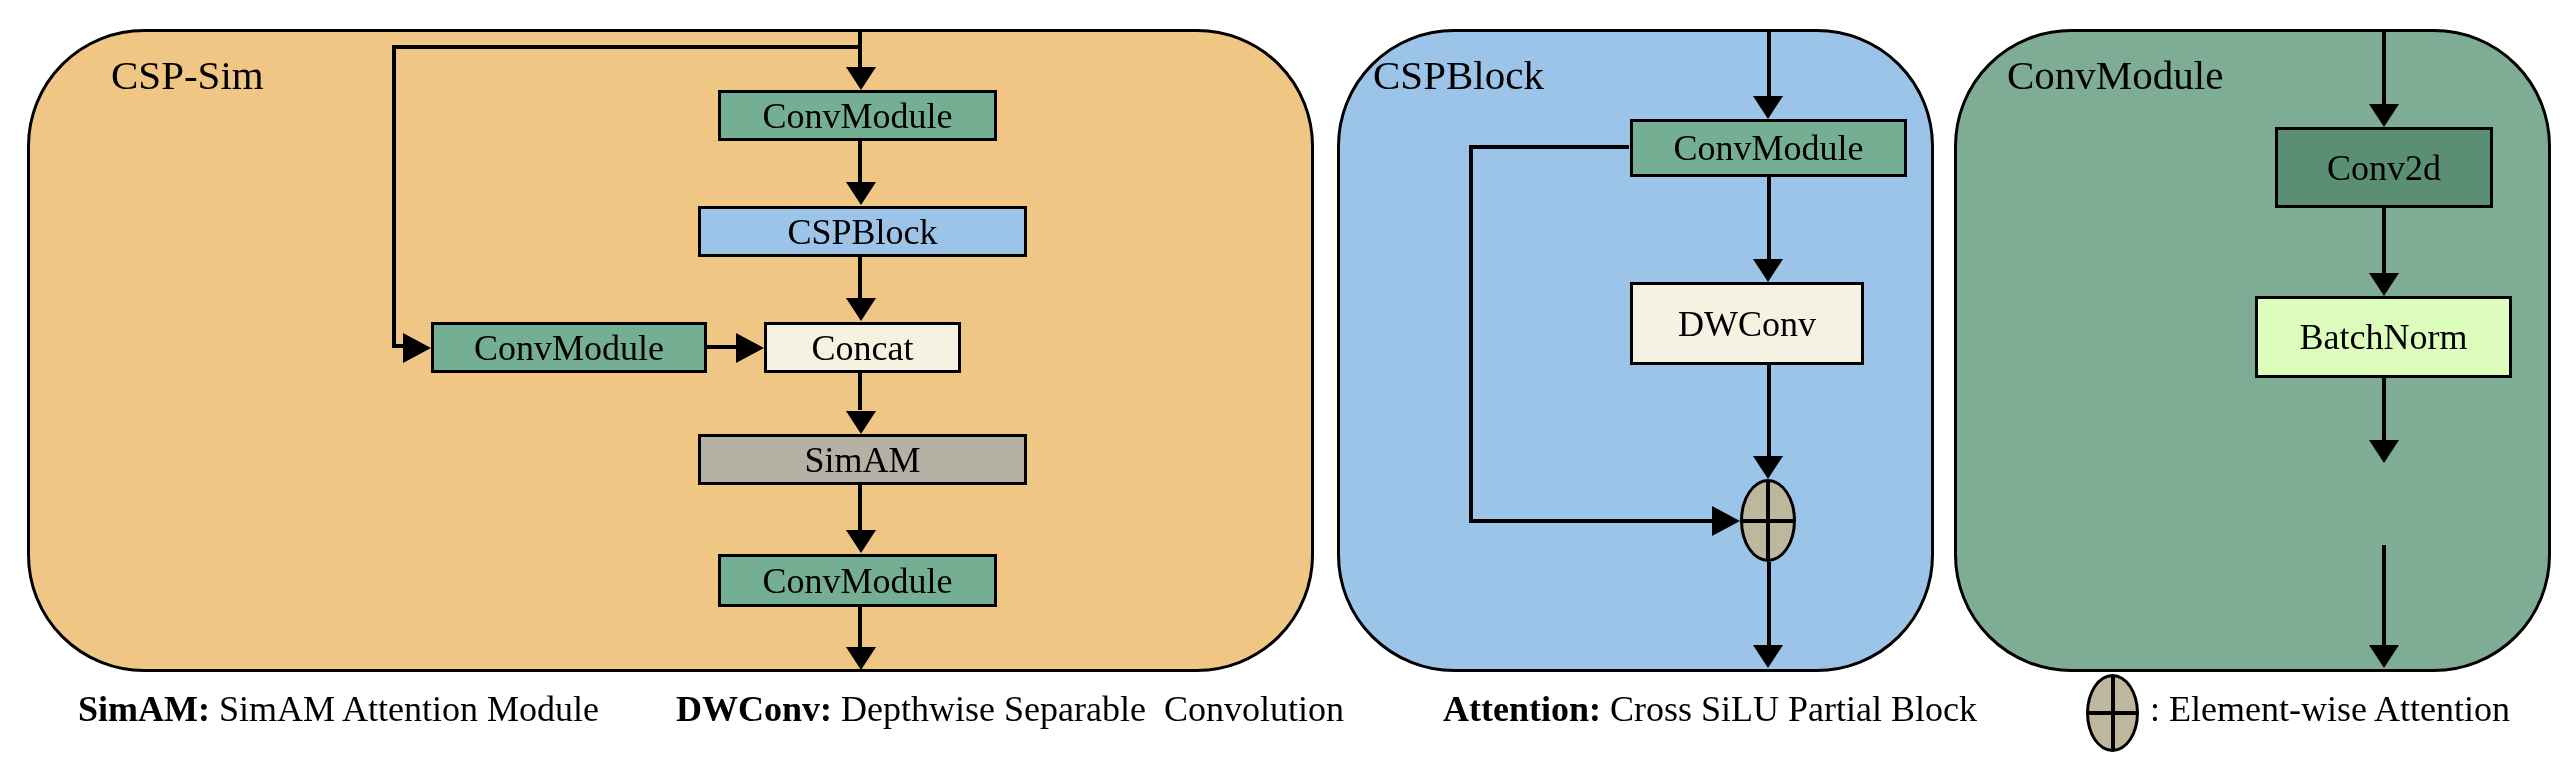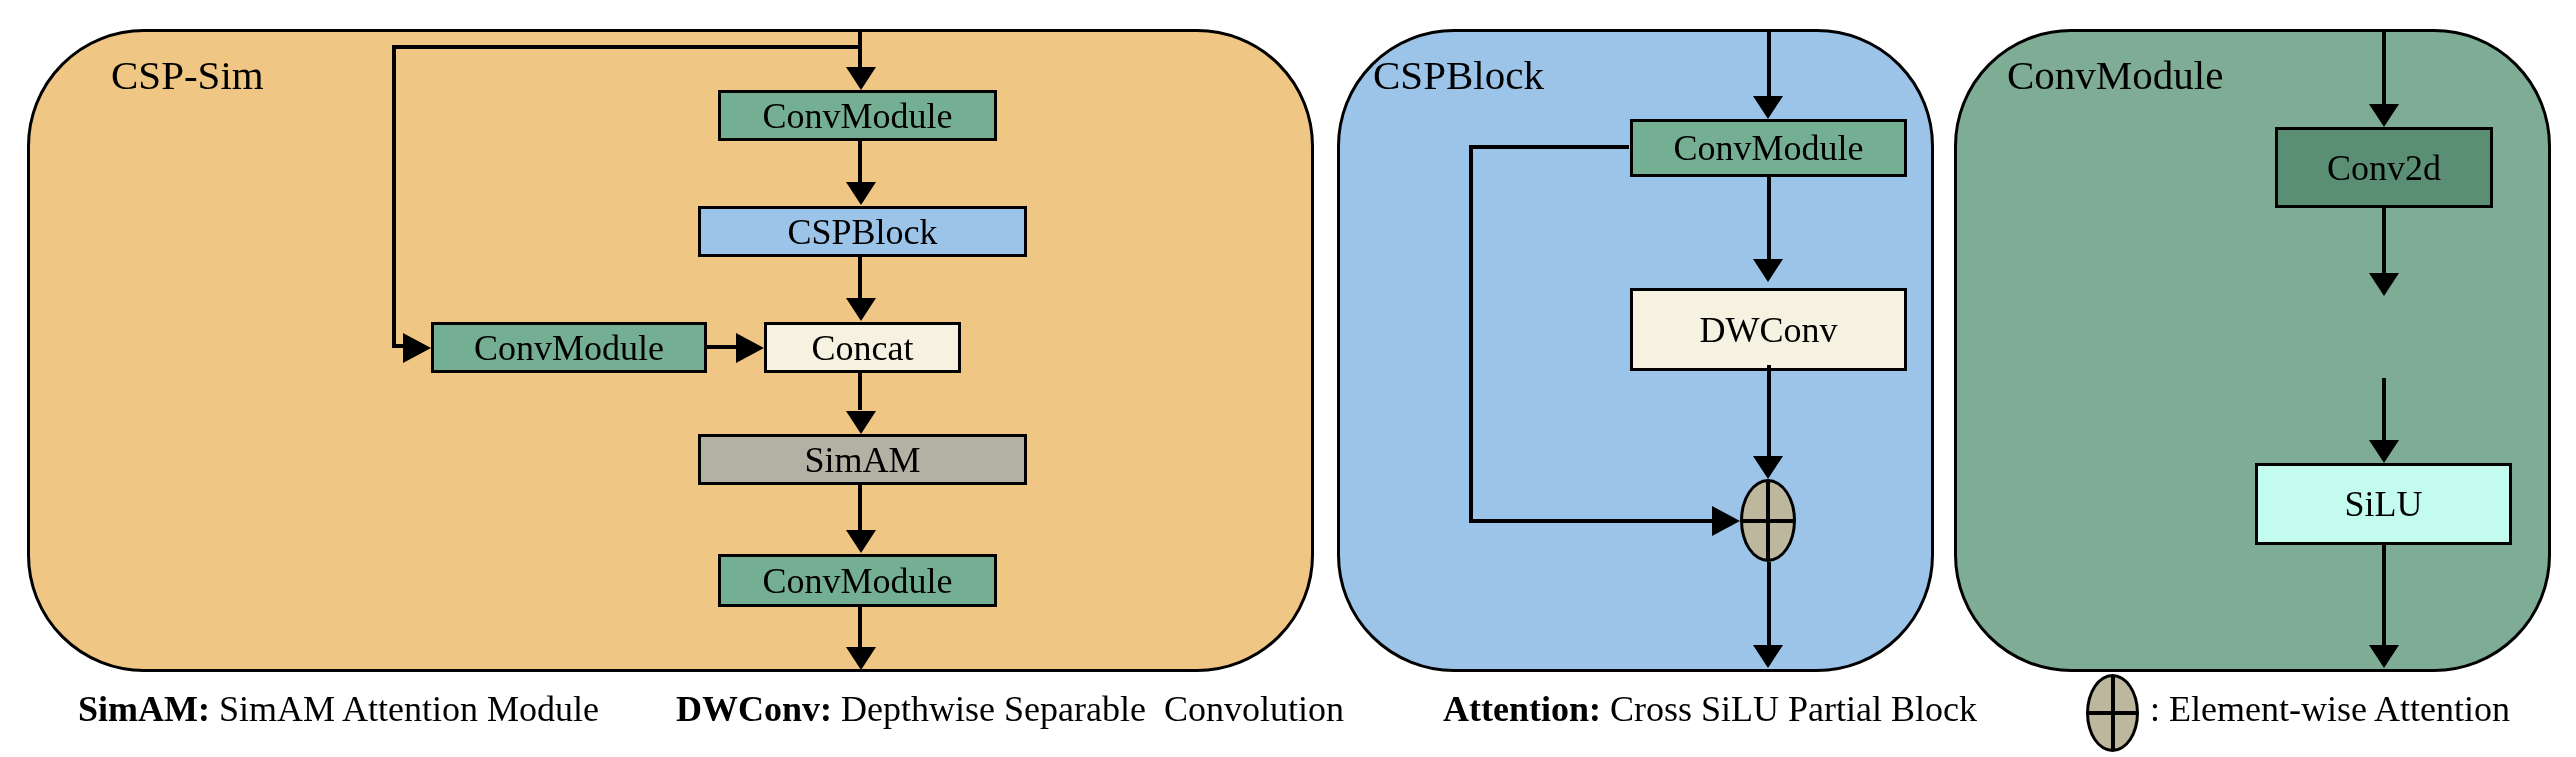--- a/index.html
+++ b/index.html
@@ -140,21 +140,21 @@
     </div>
 
   <div class="hline" style="left:1469px;top:145px;width:160px;"></div>
   <div class="vline" style="left:1469px;top:145px;height:378px;"></div>
   <div class="hline" style="left:1469px;top:519px;width:243px;"></div>
   <div class="ah-r" style="left:1712px;top:506px;"></div>
 
   <div class="vline" style="left:1767px;top:177px;height:82px;"></div>
   <div class="ah-d" style="left:1753px;top:259px;"></div>
 
-  <div class="box bg-cream" style="left:1630px;top:288px;width:277px;height:83px;">
+  <div class="box bg-cream" style="left:1630px;top:282px;width:234px;height:83px;">
       <span>DWConv</span>
     </div>
 
   <div class="vline" style="left:1767px;top:365px;height:91px;"></div>
   <div class="ah-d" style="left:1753px;top:456px;"></div>
 
   <div class="plus" style="left:1740px;top:479px;width:56px;height:83px;">
     <div class="pv"></div>
     <div class="ph"></div>
   </div>
@@ -168,27 +168,27 @@
   <div class="vline" style="left:2382px;top:32px;height:72px;"></div>
   <div class="ah-d" style="left:2369px;top:104px;"></div>
 
   <div class="box bg-darkgreen" style="left:2275px;top:127px;width:218px;height:81px;">
       <span>Conv2d</span>
     </div>
 
   <div class="vline" style="left:2382px;top:208px;height:65px;"></div>
   <div class="ah-d" style="left:2369px;top:273px;"></div>
 
+  <div class="box bg-lightgreen" style="left:2255px;top:296px;width:257px;height:82px;">
+      <span>BatchNorm</span>
+    </div>
 
   <div class="vline" style="left:2382px;top:378px;height:62px;"></div>
   <div class="ah-d" style="left:2369px;top:440px;"></div>
 
-  <div class="box bg-cyan" style="left:2255px;top:463px;width:257px;height:82px;">
-      <span>SiLU</span>
-    </div>
 
   <div class="vline" style="left:2382px;top:545px;height:100px;"></div>
   <div class="ah-d" style="left:2369px;top:645px;"></div>
 
   <div class="caption" style="left:676px;top:689px;"><b>DWConv:</b><span> Depthwise Separable  Convolution</span></div>
 
   <div class="caption" style="left:78px;top:689px;"><b>SimAM:</b><span> SimAM Attention Module</span></div>
 
   <div class="caption" style="left:1443px;top:689px;"><b>Attention:</b><span> Cross SiLU Partial Block</span></div>
 

